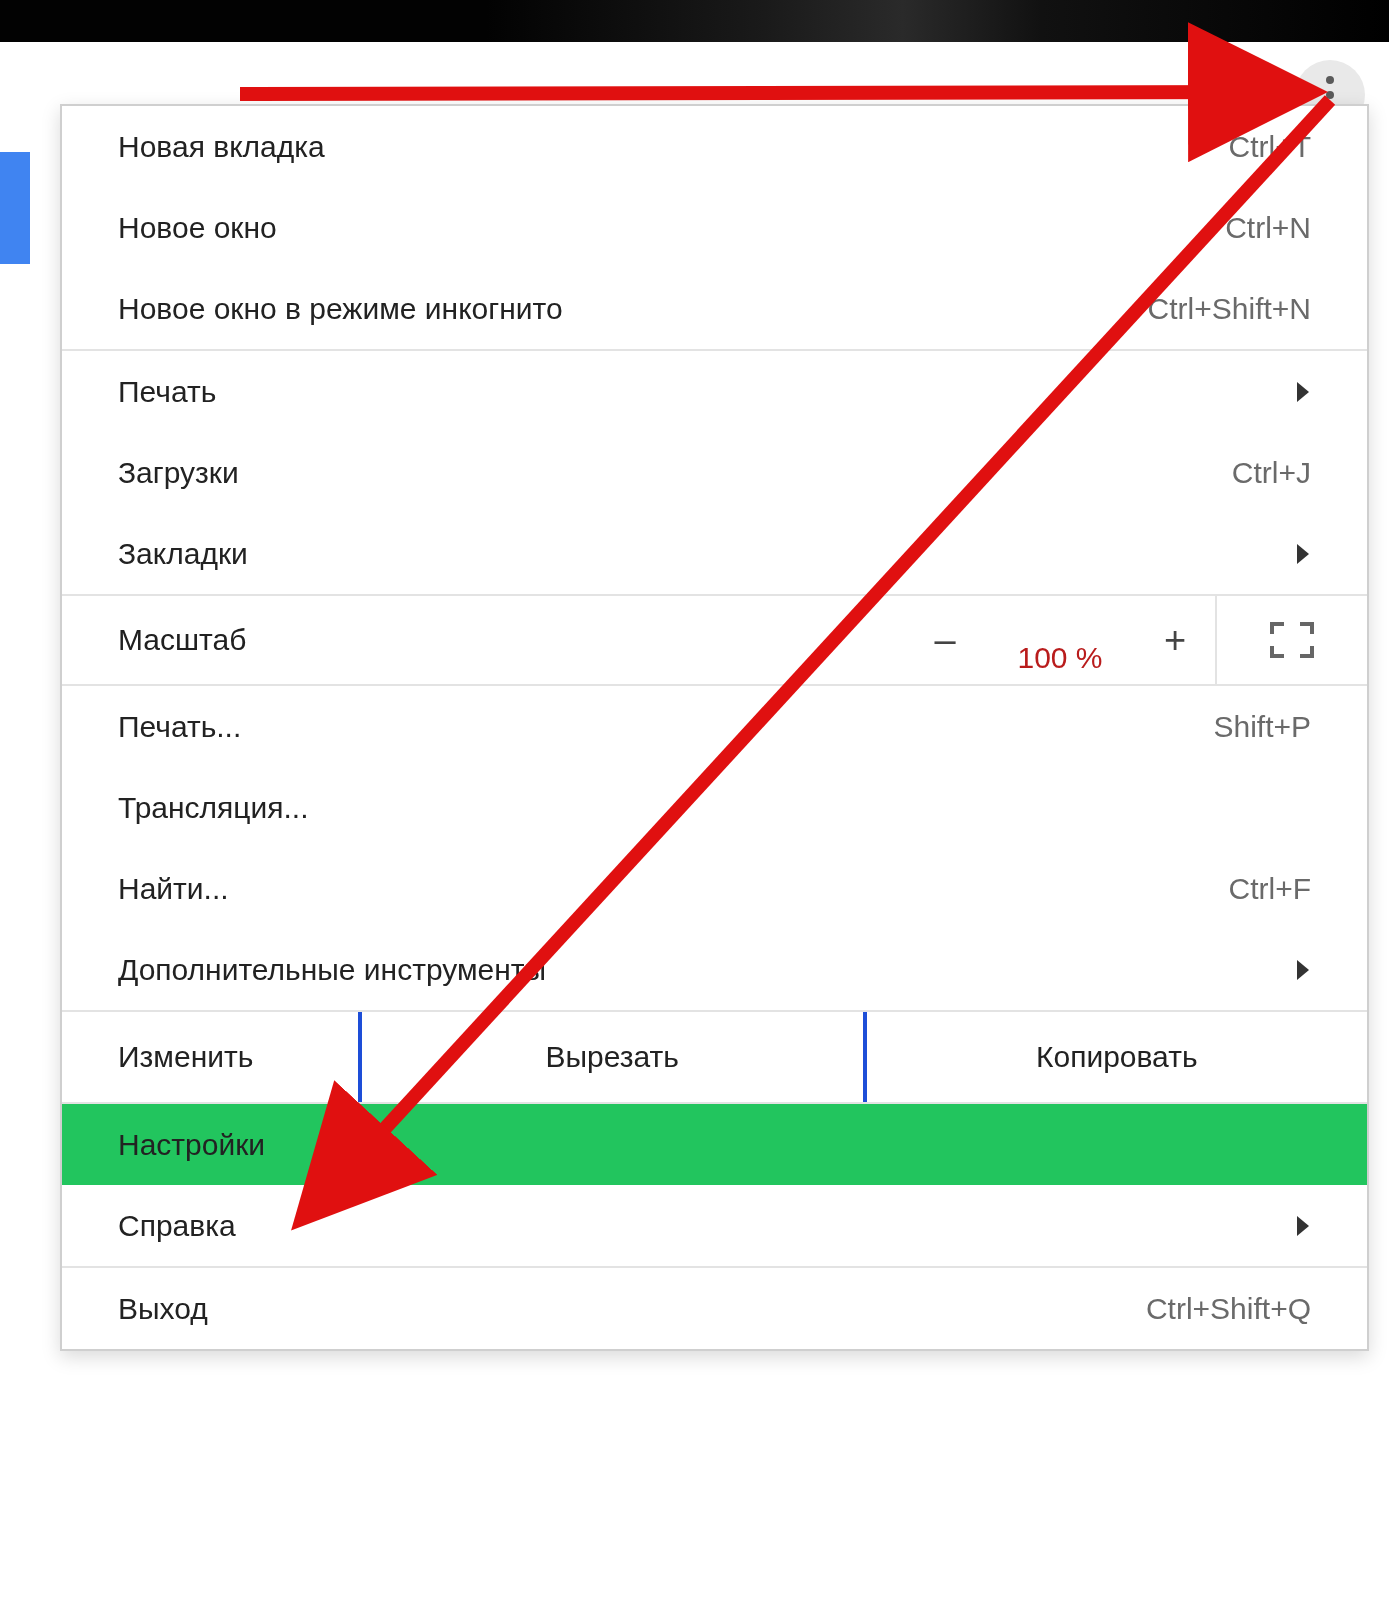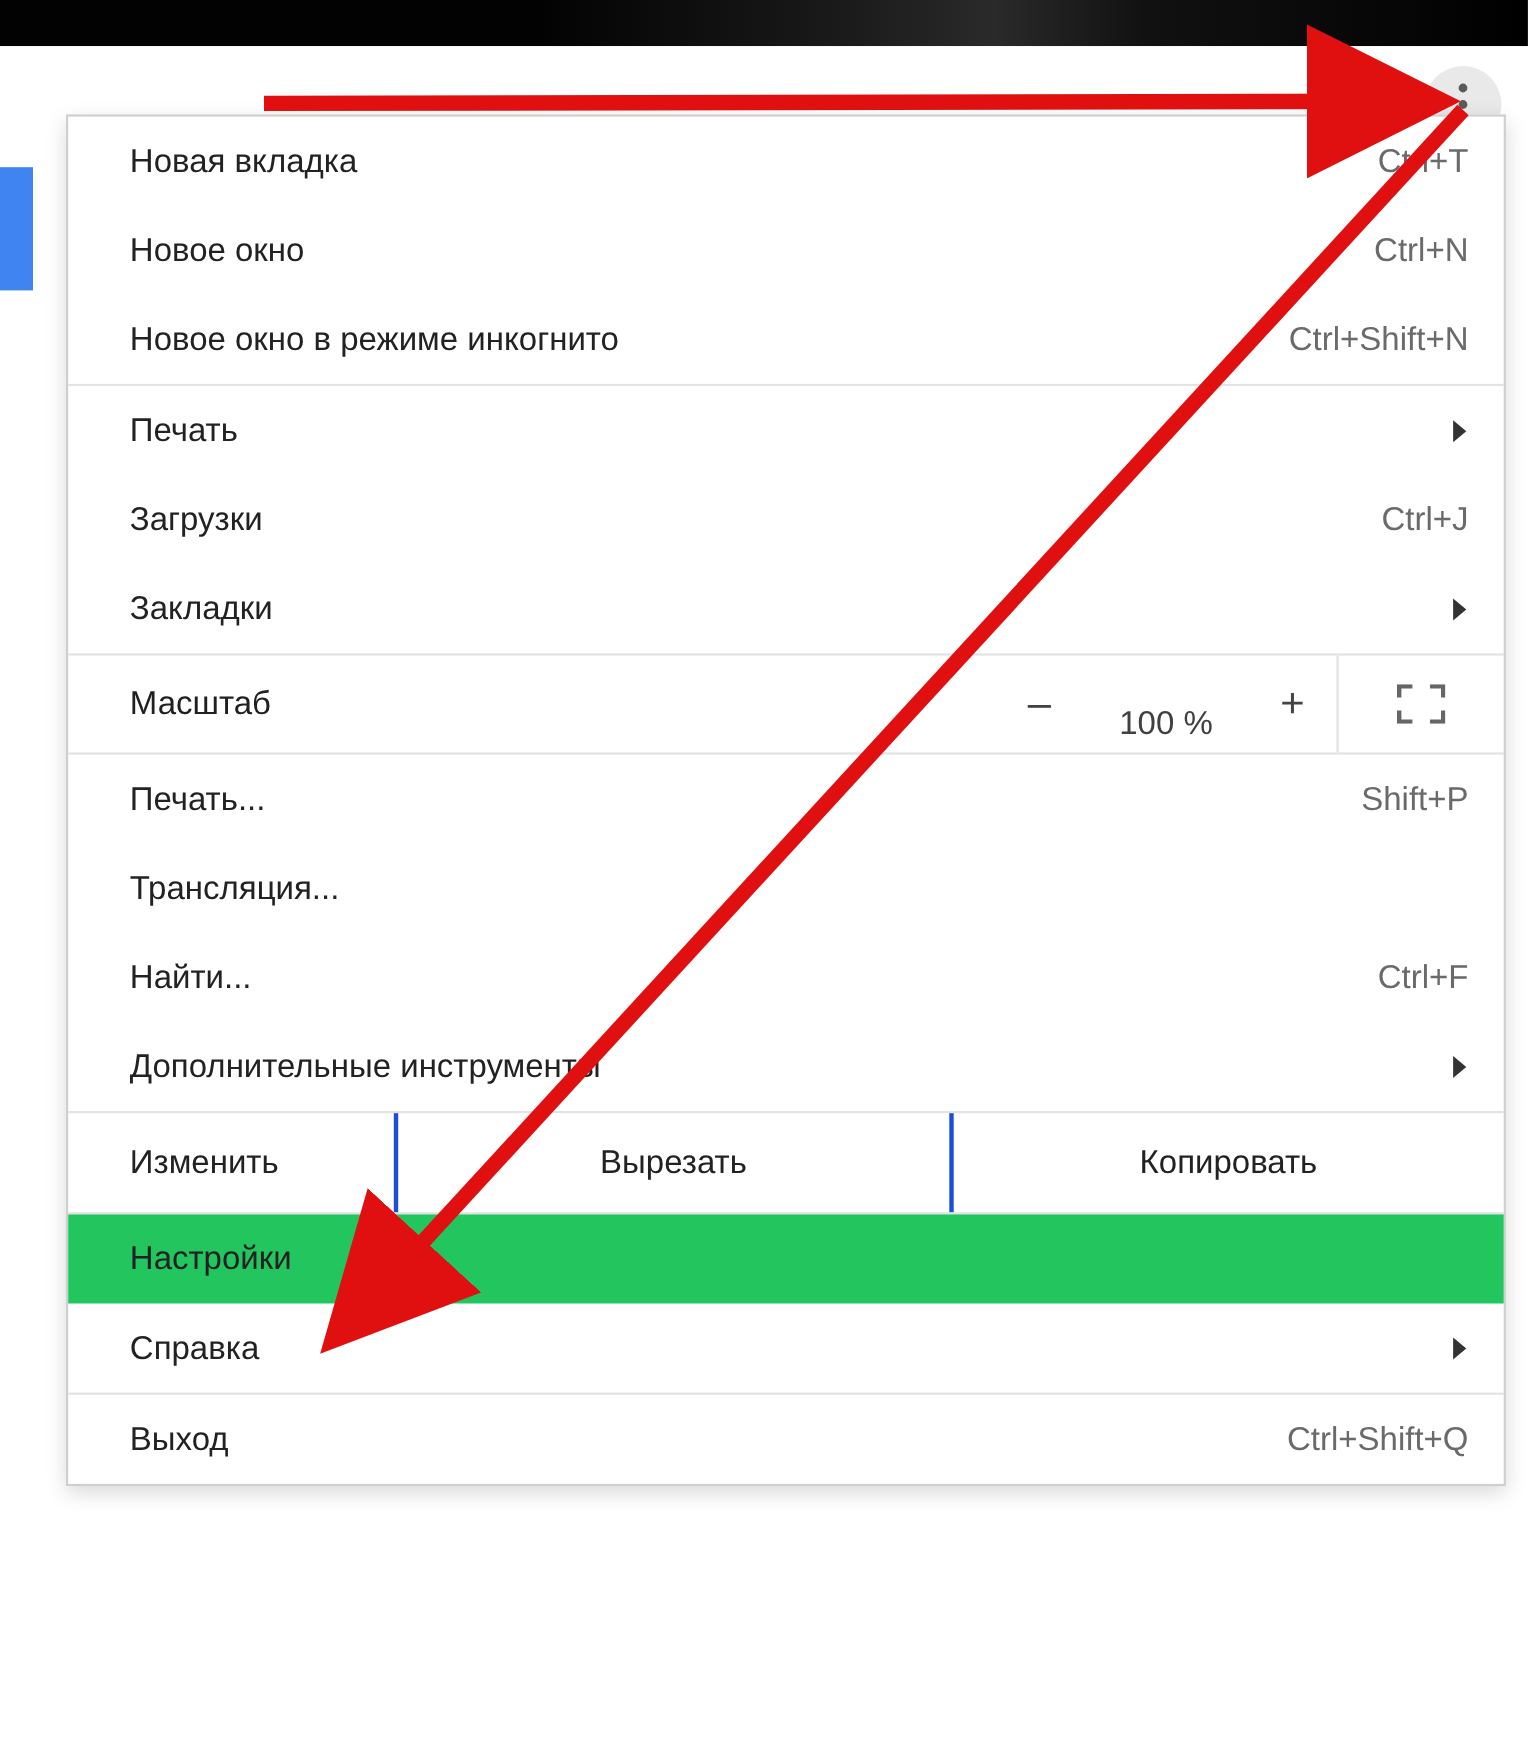--- a/index.html
+++ b/index.html
@@ -79,21 +79,21 @@
     background: #ffffff;
     border: 2px solid #cfcfcf;
     box-shadow: 0 6px 18px rgba(0,0,0,0.15);
     font-size: 30px;
   }
   .menu-row {
     display: flex;
     align-items: center;
     justify-content: space-between;
     min-height: 80px;
-    padding: 0 32px 0 56px;
+    padding: 0 56px 0 56px;
     border-top: 1px solid rgba(0,0,0,0); 
     text-align: center;
   }
   .menu-row .label { color:#222; white-space: nowrap; }
   .menu-row .shortcut { color:#6a6a6a; white-space: nowrap; font-size: 30px; }
   .menu-row .chevron { color:#333; }
   .menu-row.hovered { background:#22c55e; }
 
   .sep { height: 0; border-top: 2px solid #e3e3e3; margin: 0; }
 
@@ -112,21 +112,21 @@
     height: 100%;
   }
   .zoom-btn, .zoom-val, .zoom-full {
     display: flex;
     align-items: center;
     justify-content: center;
     height: 100%;
     color:#444;
   }
   .zoom-btn { width: 80px; font-size: 38px; }
-  .zoom-val { width: 150px; font-size: 30px; color:#404040;margin-top:36px; }
+  .zoom-val { width: 150px; font-size: 30px; color:#b91c1c;margin-top:36px; }
   .zoom-full {
     width: 150px;
     border-left: 2px solid #e3e3e3;
   }
 
   
   .edit-row {
     display: flex;
     align-items: stretch;
     height: 90px;

